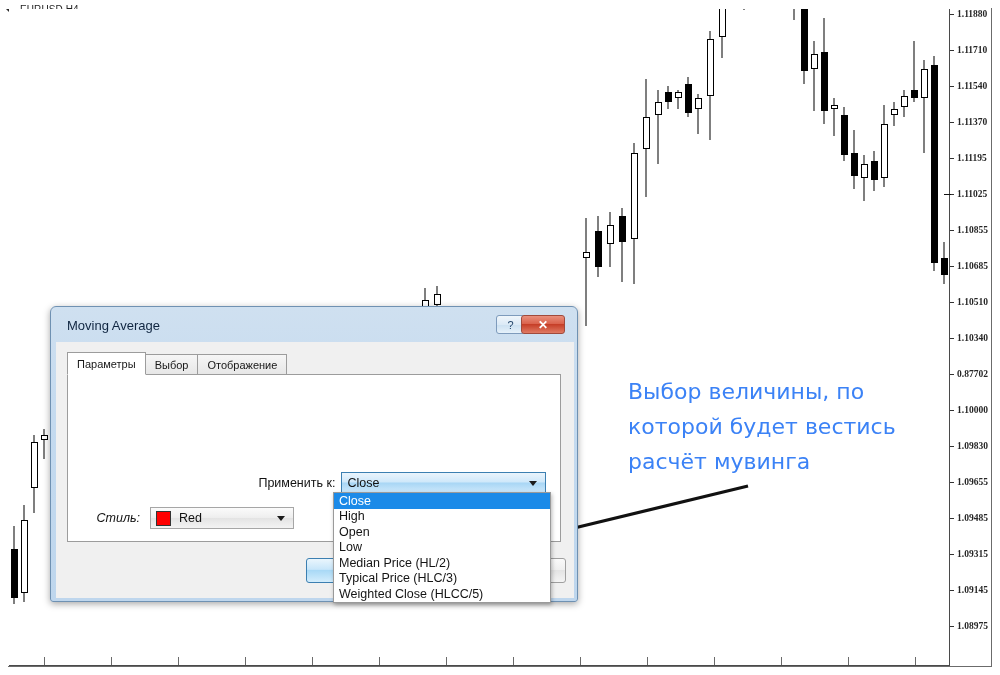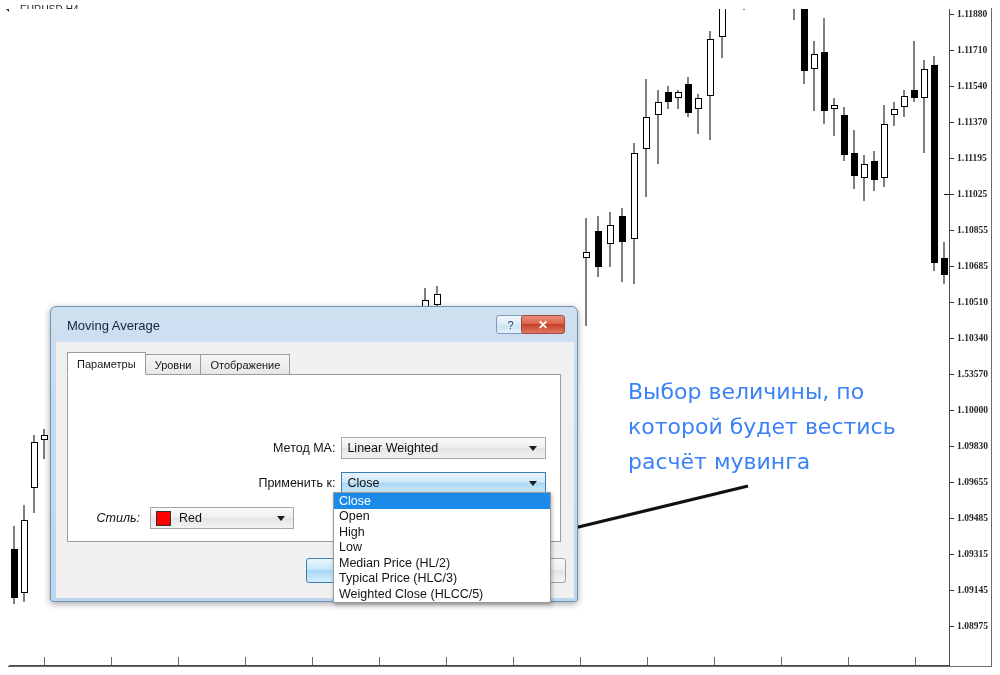--- a/index.html
+++ b/index.html
@@ -418,21 +418,21 @@
       <div class="price-tick" style="top: 14px;"><span class="dash"></span><span>1.11880</span></div>
       <div class="price-tick" style="top: 50px;"><span class="dash"></span><span>1.11710</span></div>
       <div class="price-tick" style="top: 86px;"><span class="dash"></span><span>1.11540</span></div>
       <div class="price-tick" style="top: 122px;"><span class="dash"></span><span>1.11370</span></div>
       <div class="price-tick" style="top: 158px;"><span class="dash"></span><span>1.11195</span></div>
       <div class="price-tick" style="top: 194px;"><span class="dash"></span><span>1.11025</span></div>
       <div class="price-tick" style="top: 230px;"><span class="dash"></span><span>1.10855</span></div>
       <div class="price-tick" style="top: 266px;"><span class="dash"></span><span>1.10685</span></div>
       <div class="price-tick" style="top: 302px;"><span class="dash"></span><span>1.10510</span></div>
       <div class="price-tick" style="top: 338px;"><span class="dash"></span><span>1.10340</span></div>
-      <div class="price-tick" style="top: 374px;"><span class="dash"></span><span>1.53570</span></div>
+      <div class="price-tick" style="top: 374px;"><span class="dash"></span><span>0.87702</span></div>
       <div class="price-tick" style="top: 410px;"><span class="dash"></span><span>1.10000</span></div>
       <div class="price-tick" style="top: 446px;"><span class="dash"></span><span>1.09830</span></div>
       <div class="price-tick" style="top: 482px;"><span class="dash"></span><span>1.09655</span></div>
       <div class="price-tick" style="top: 518px;"><span class="dash"></span><span>1.09485</span></div>
       <div class="price-tick" style="top: 554px;"><span class="dash"></span><span>1.09315</span></div>
       <div class="price-tick" style="top: 590px;"><span class="dash"></span><span>1.09145</span></div>
       <div class="price-tick" style="top: 626px;"><span class="dash"></span><span>1.08975</span></div>
     </div>
 
   <div class="annotation">Выбор величины, по
@@ -448,34 +448,27 @@
     <div class="dlg-titlebar">
       <div class="dlg-title">Moving Average</div>
       <div class="win-btn help">?</div>
       <div class="win-btn close">✕</div>
     </div>
 
     <div class="dlg-body">
 
       <div class="tabstrip">
         <div class="tab active">Параметры</div>
-        <div class="tab">Уровни</div>
+        <div class="tab">Выбор</div>
         <div class="tab">Отображение</div>
       </div>
 
       <div class="tabpanel">
 
 
-        <div class="row" style="left:0;top:62px;width:478px;">
-          <div class="fld-label" style="width:272px;">Метод MA:</div>
-          <div class="combo" style="width:208px;margin-left:6px;">
-            <span>Linear Weighted</span>
-            <span class="arrow"></span>
-          </div>
-        </div>
 
         <div class="row" style="left:0;top:97px;width:478px;">
           <div class="fld-label" style="width:272px;">Применить к:</div>
           <div class="combo open" style="width:208px;margin-left:6px;">
             <span>Close</span>
             <span class="arrow"></span>
           </div>
         </div>
 
         <div class="row" style="left:0;top:132px;width:478px;">
@@ -493,22 +486,22 @@
         <div class="btn primary ok">OK</div>
         <div class="btn cancel">Отмена</div>
         <div class="btn reset">Сброс</div>
       </div>
 
     </div>
   </div>
 
   <div class="dropdown" id="dropdown" style="left:333px;top:492px;width:218px;">
       <div class="dd-item selected">Close</div>
+      <div class="dd-item">High</div>
       <div class="dd-item">Open</div>
-      <div class="dd-item">High</div>
       <div class="dd-item">Low</div>
       <div class="dd-item">Median Price (HL/2)</div>
       <div class="dd-item">Typical Price (HLC/3)</div>
       <div class="dd-item">Weighted Close (HLCC/5)</div>
     </div>
 
 <div class="price-marker" style="left: 944px; top: 194px;"></div>
   </div>
 
 </body></html>

